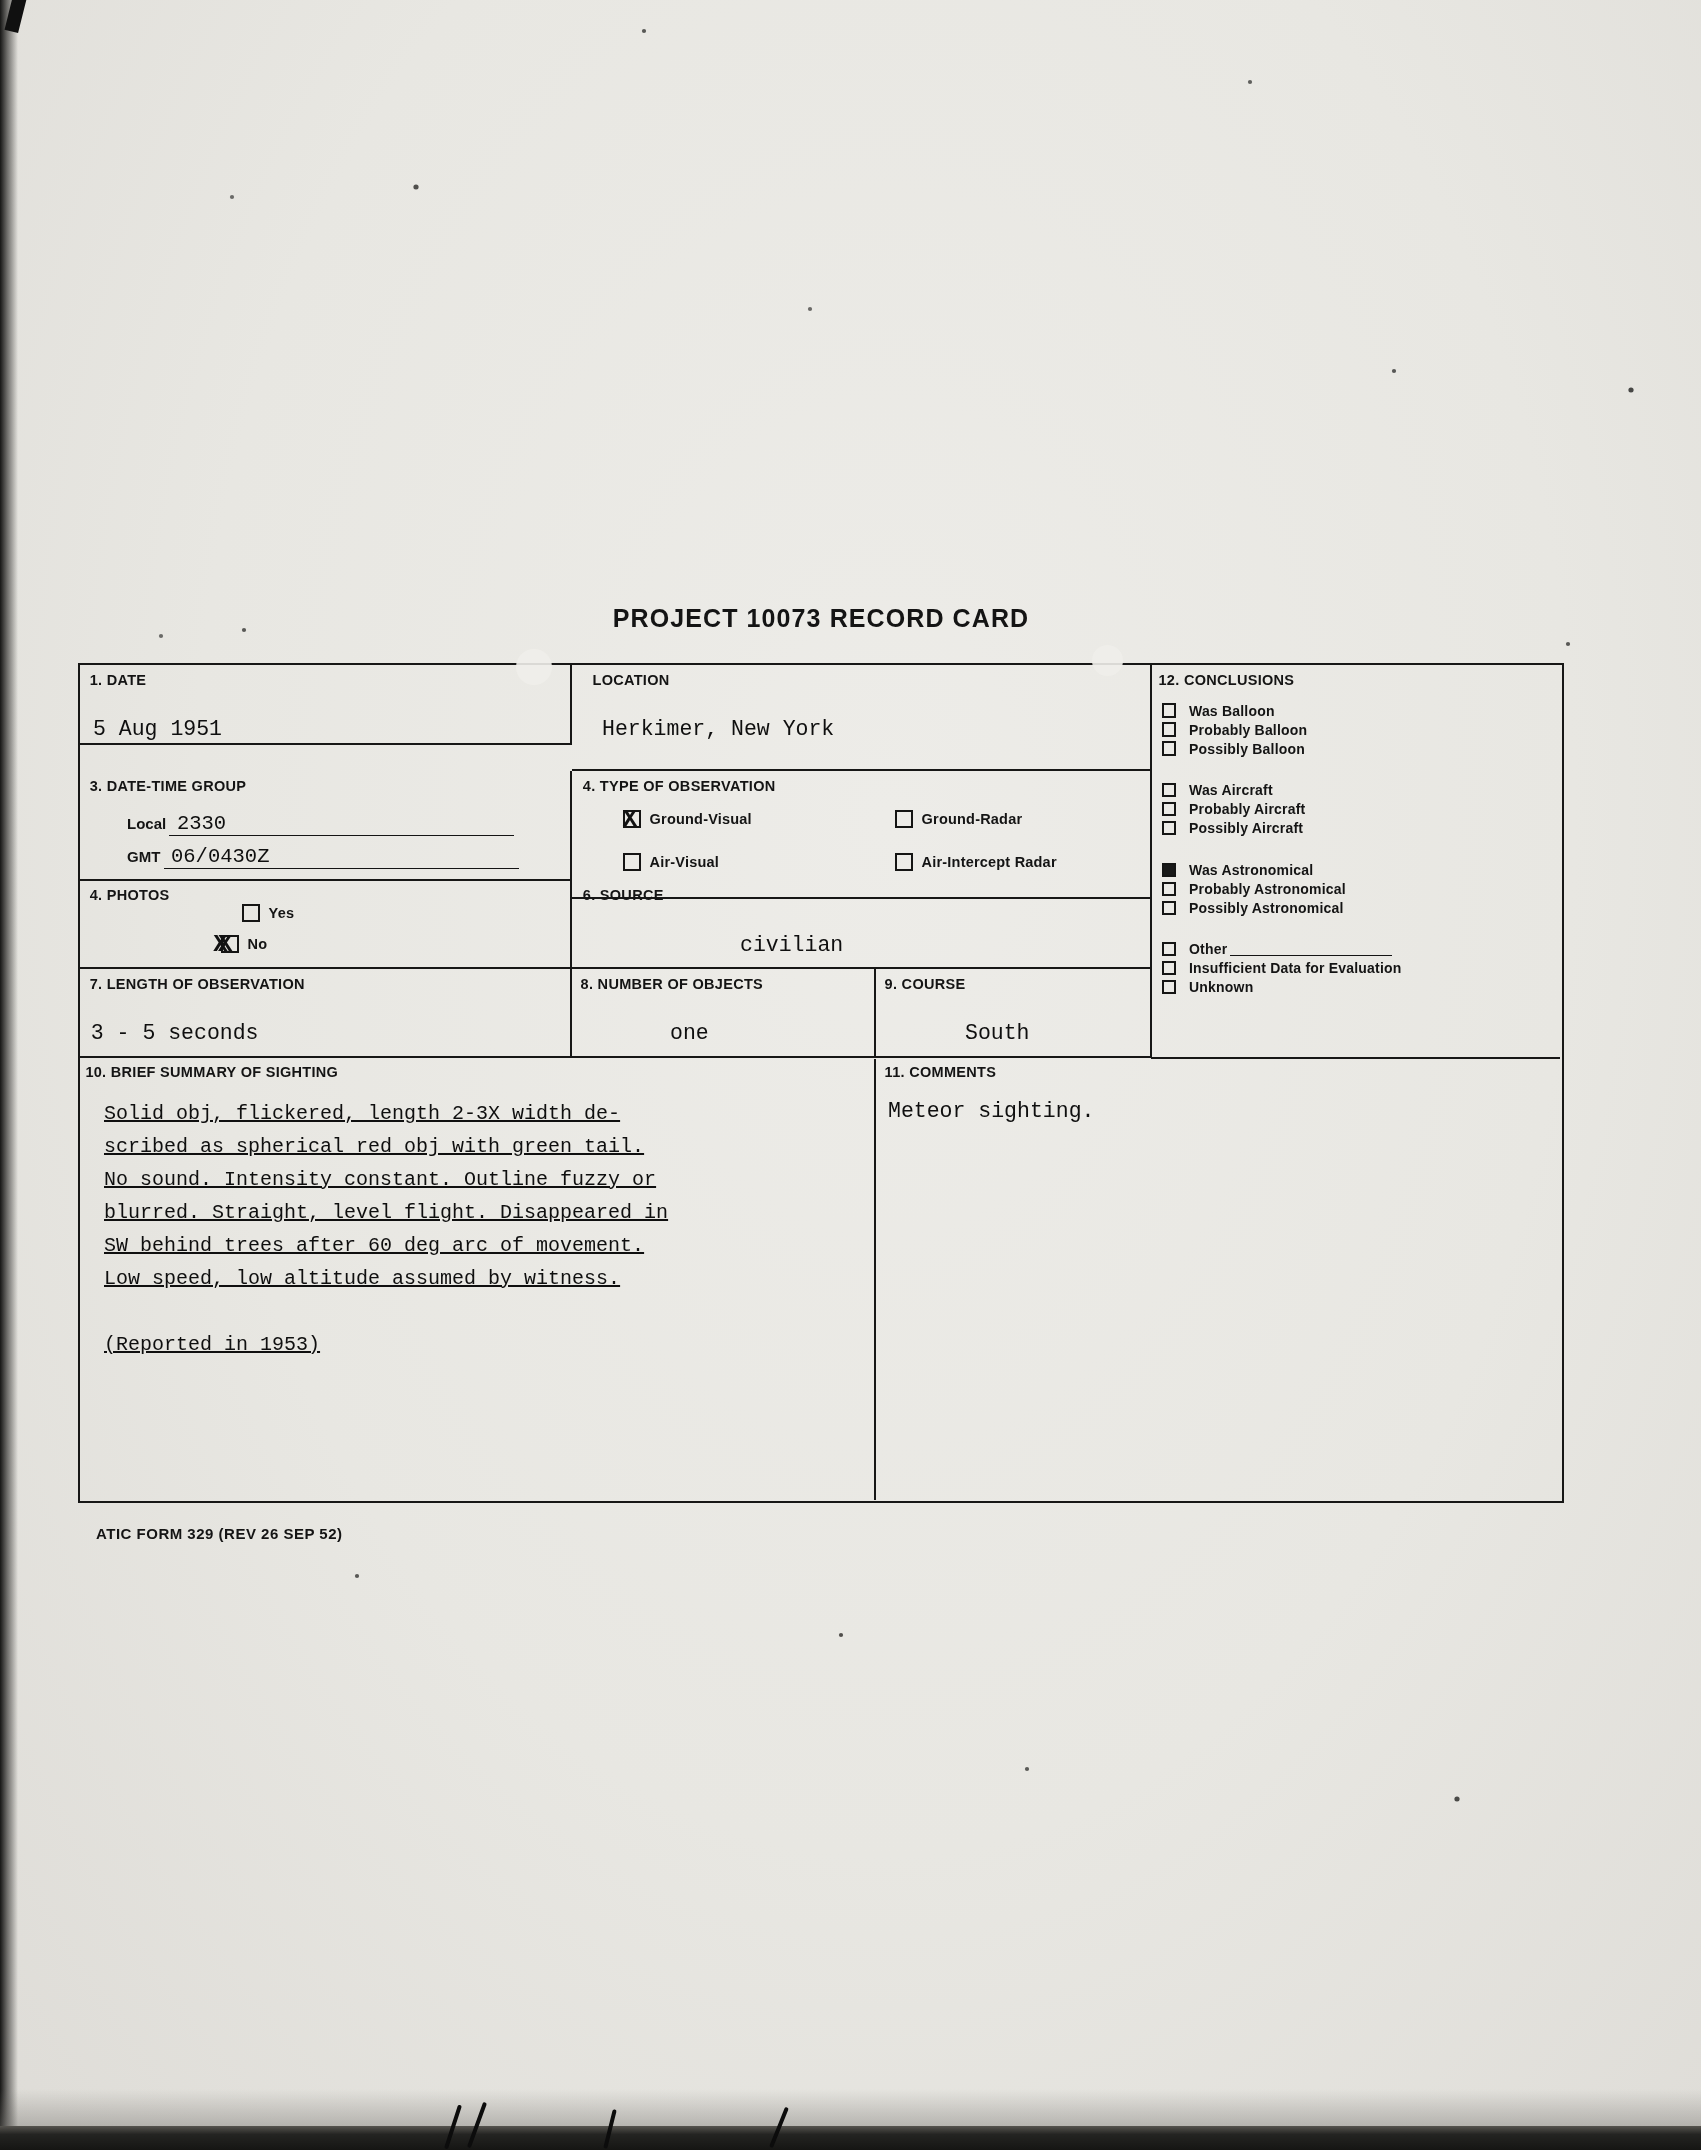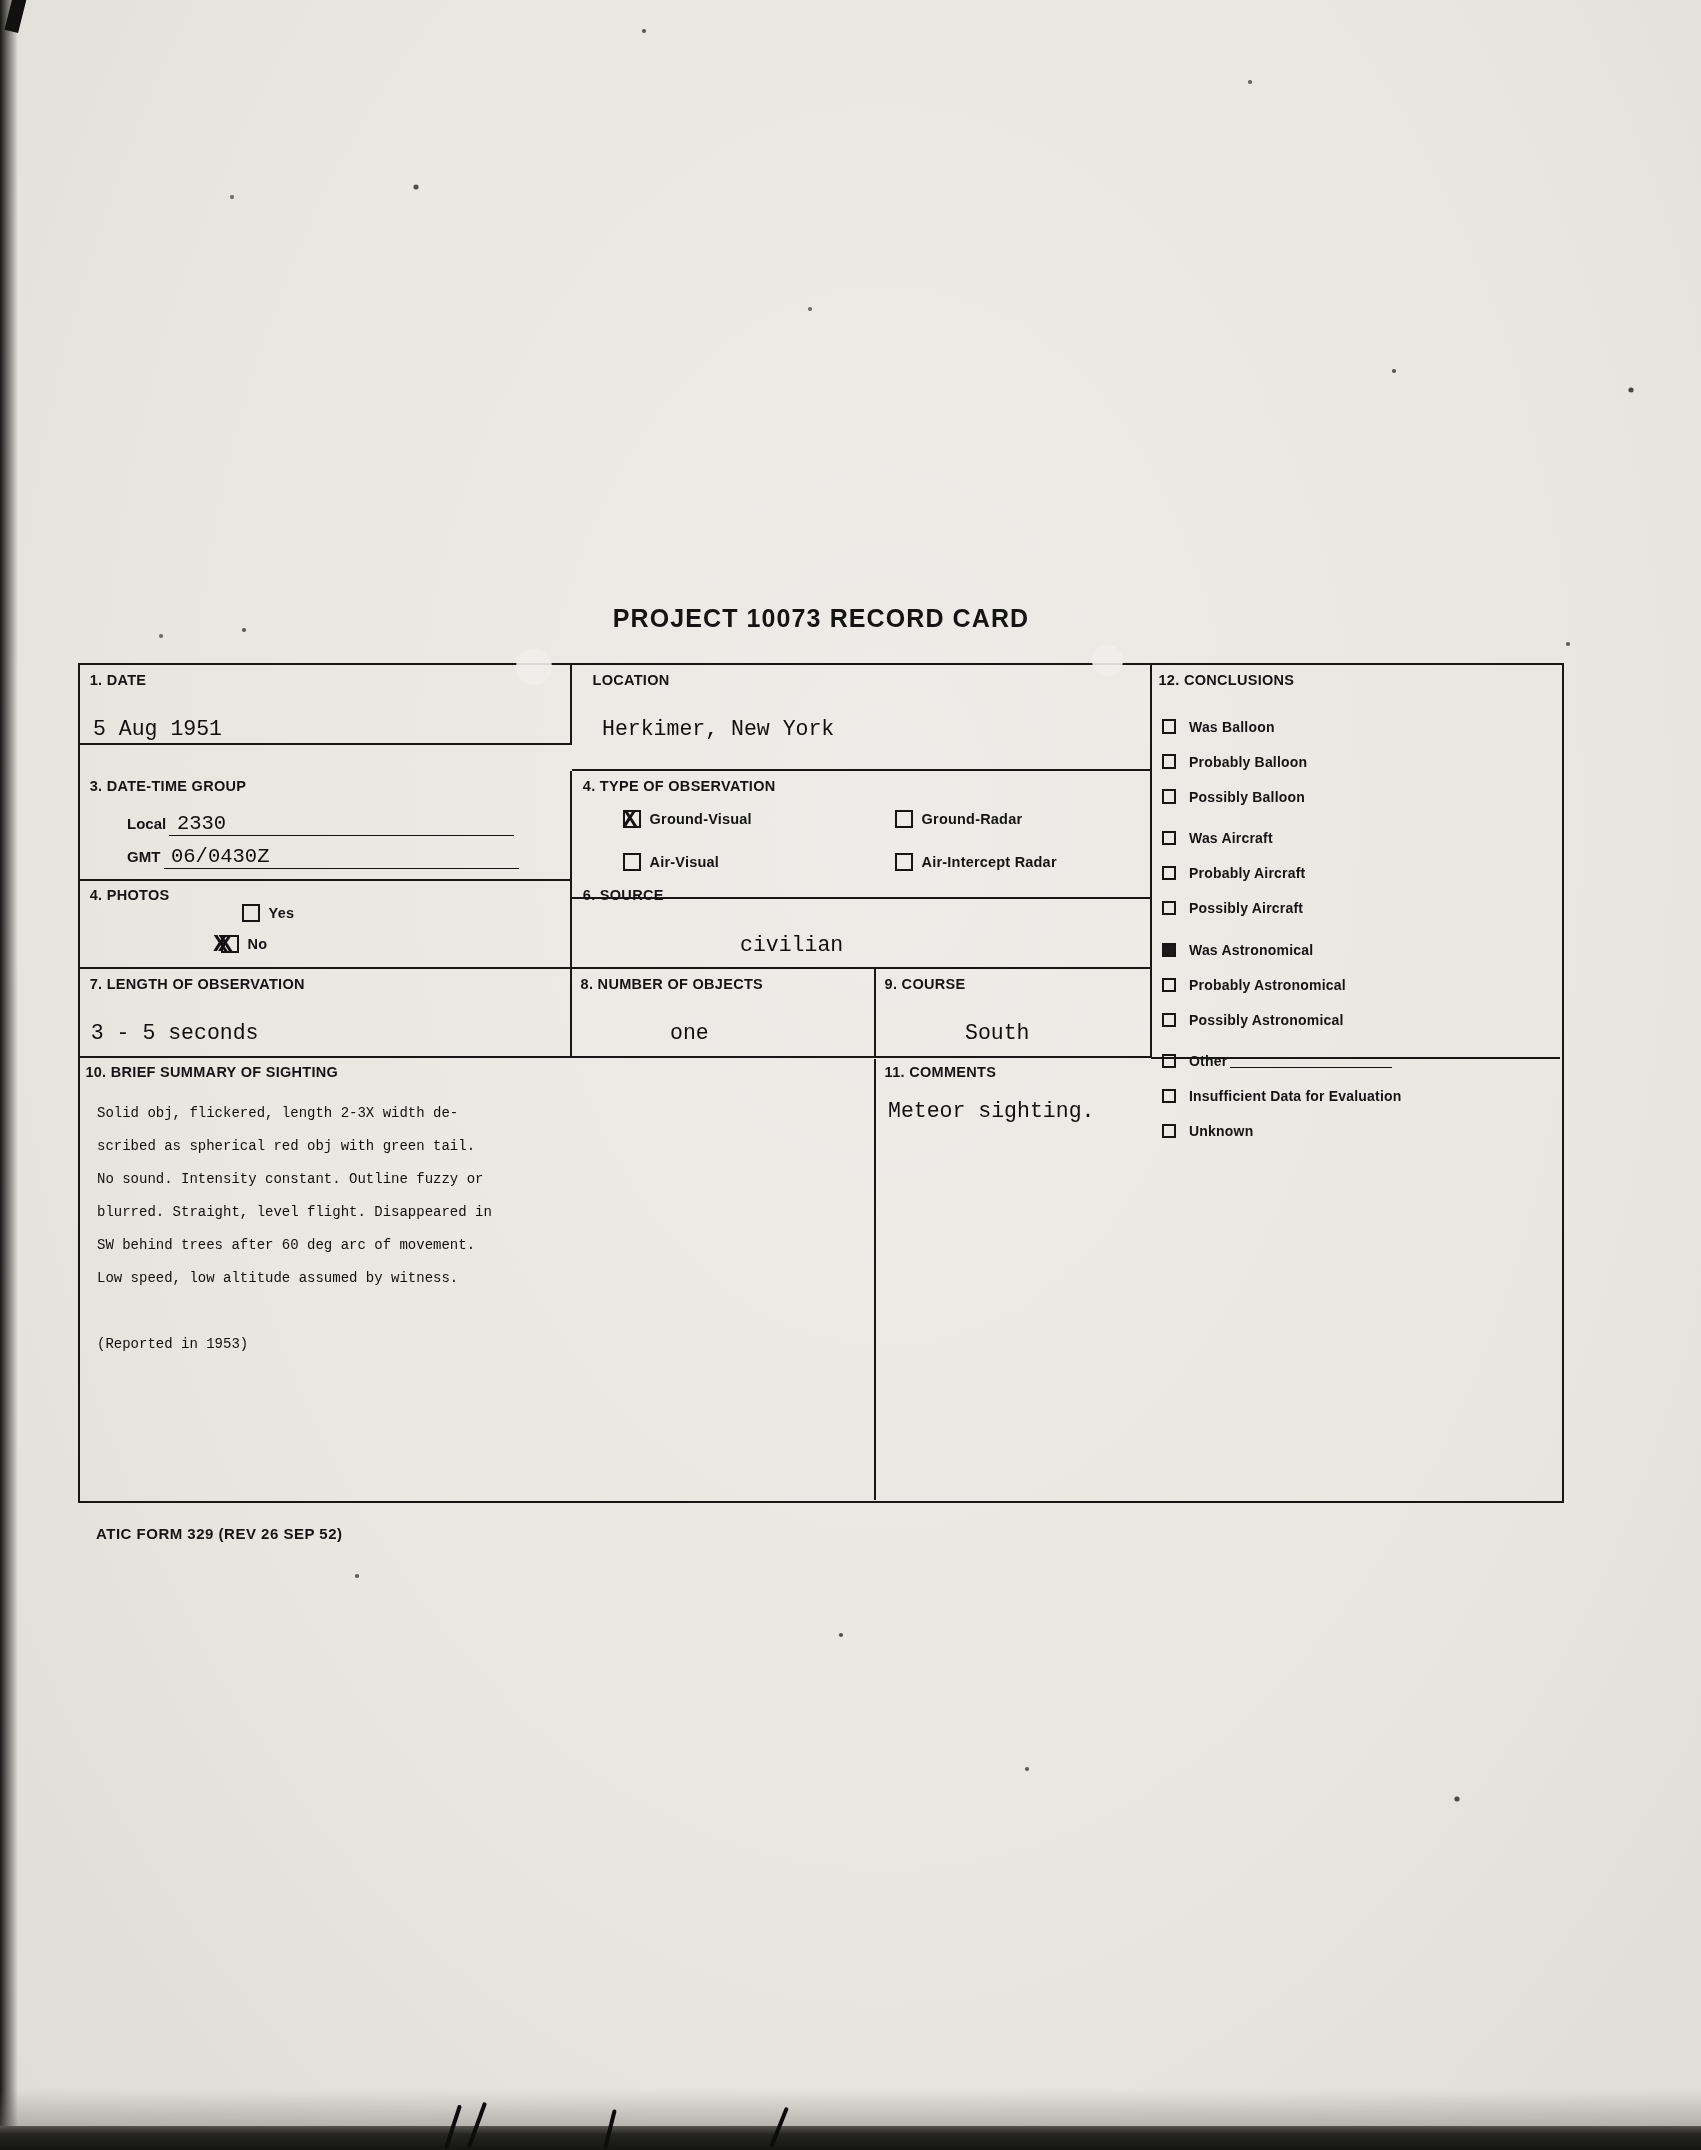--- a/index.html
+++ b/index.html
@@ -46,28 +46,28 @@
   .obs-item{position:absolute;white-space:nowrap;}
   .obs-label{font-weight:700;font-size:14.5px;letter-spacing:0.2px;vertical-align:middle;}
   
   .dtg-row{margin:14px 0 0 47px;white-space:nowrap;}
   .dtg-lbl{font-weight:700;font-size:15px;margin-right:3.2px;}
   .dtg-line{display:inline-block;border-bottom:1.6px solid #141414;vertical-align:baseline;}
   .dtg-val{font-size:20.5px;padding-left:7.5px;}
   
   .concl-items{position:absolute;left:10.8px;top:36px;right:4.3px;}
   .cgroup{margin-bottom:22.6px;}
-  .citem{display:flex;align-items:center;height:19px;font-weight:700;font-size:14px;letter-spacing:0.2px;margin-top:16px;}
+  .citem{display:flex;align-items:center;height:19px;font-weight:700;font-size:14px;letter-spacing:0.2px;}
   .ccb{display:inline-block;width:10.2px;height:10.2px;border:2.2px solid #151514;margin-right:13px;flex:0 0 auto;}
   .ccb.checked{background:#191918;}
   .other-line{flex:1 1 auto;max-width:162px;border-bottom:1.6px solid #141414;height:12px;margin-left:2.2px;}
   
-  .typed-block{position:absolute;left:17px;top:38px;width:775px;
-    font-family:"Liberation Mono","DejaVu Sans Mono",monospace;font-size:14px;line-height:33px;
-    white-space:pre-line;color:#0f0f0f;}
+  .typed-block{position:absolute;left:24px;top:38px;width:775px;
+    font-family:"Liberation Mono","DejaVu Sans Mono",monospace;font-size:20px;line-height:33px;
+    white-space:pre-line;color:#0f0f0f;text-decoration:underline;}
 </style>
 </head>
 <body>
 
 <div class="screen">
 
   <div class="spine"></div>
   <div class="corner-mark"></div>
   <div class="specks"></div>
 

